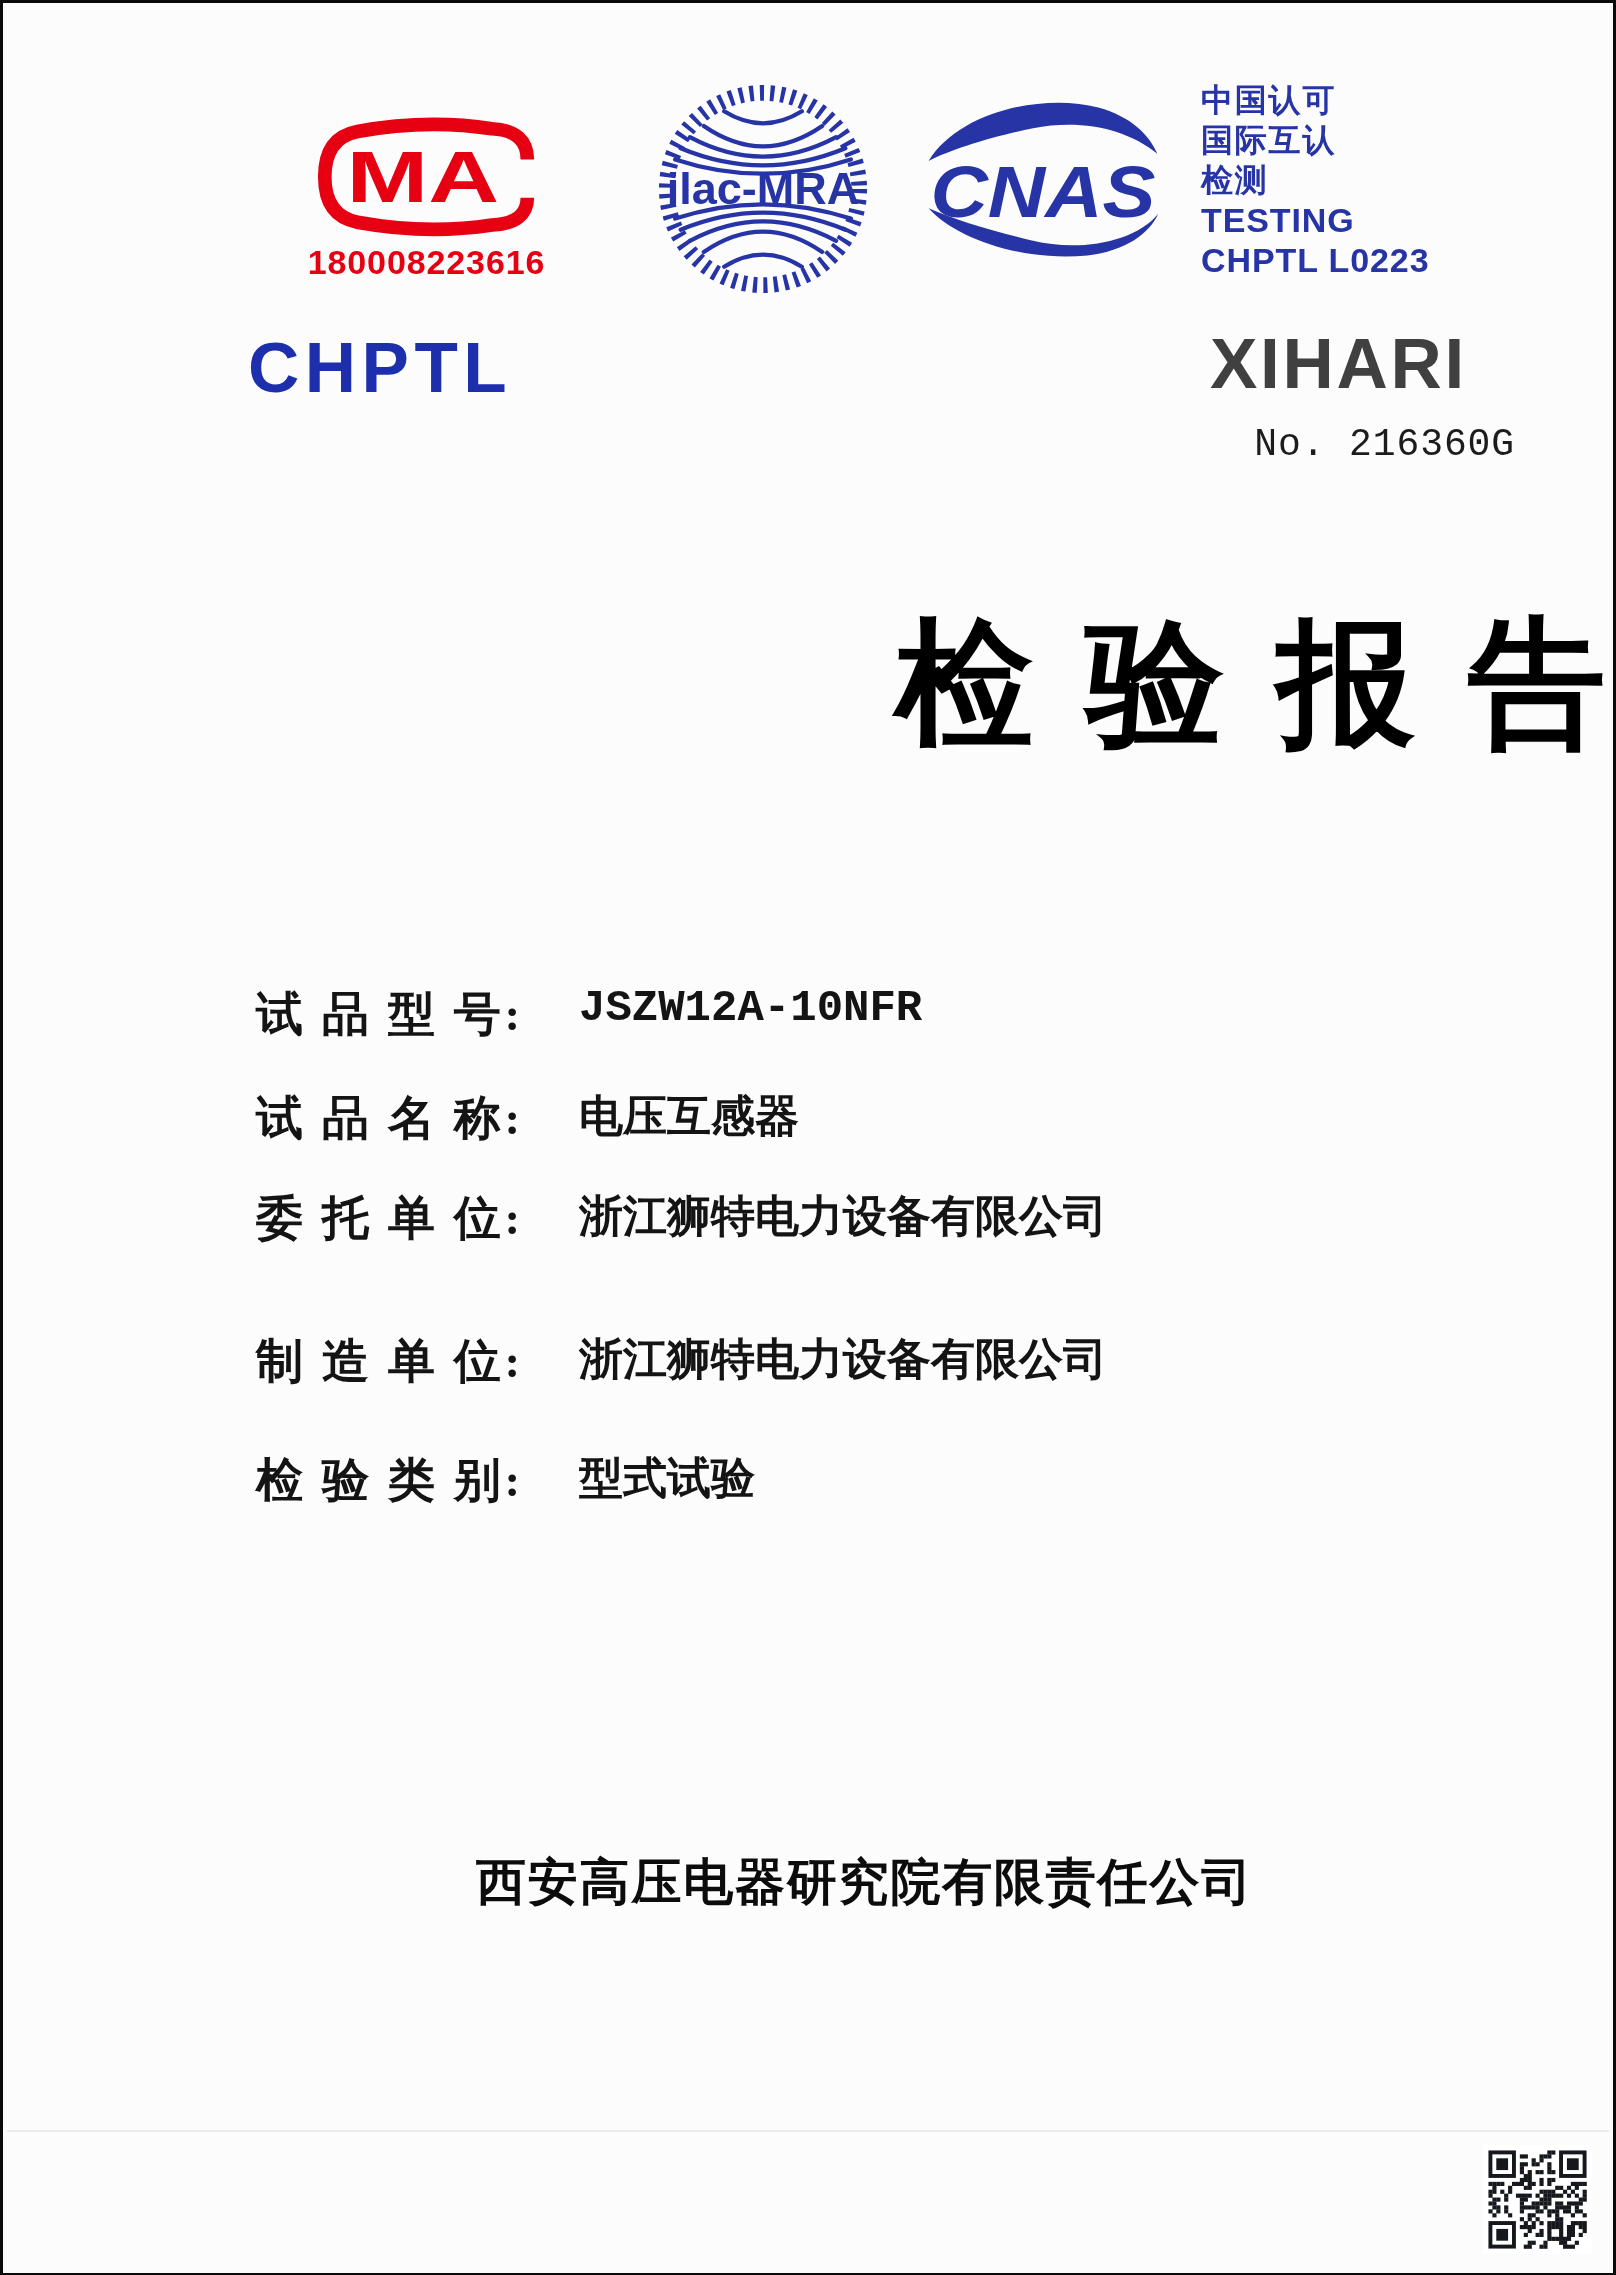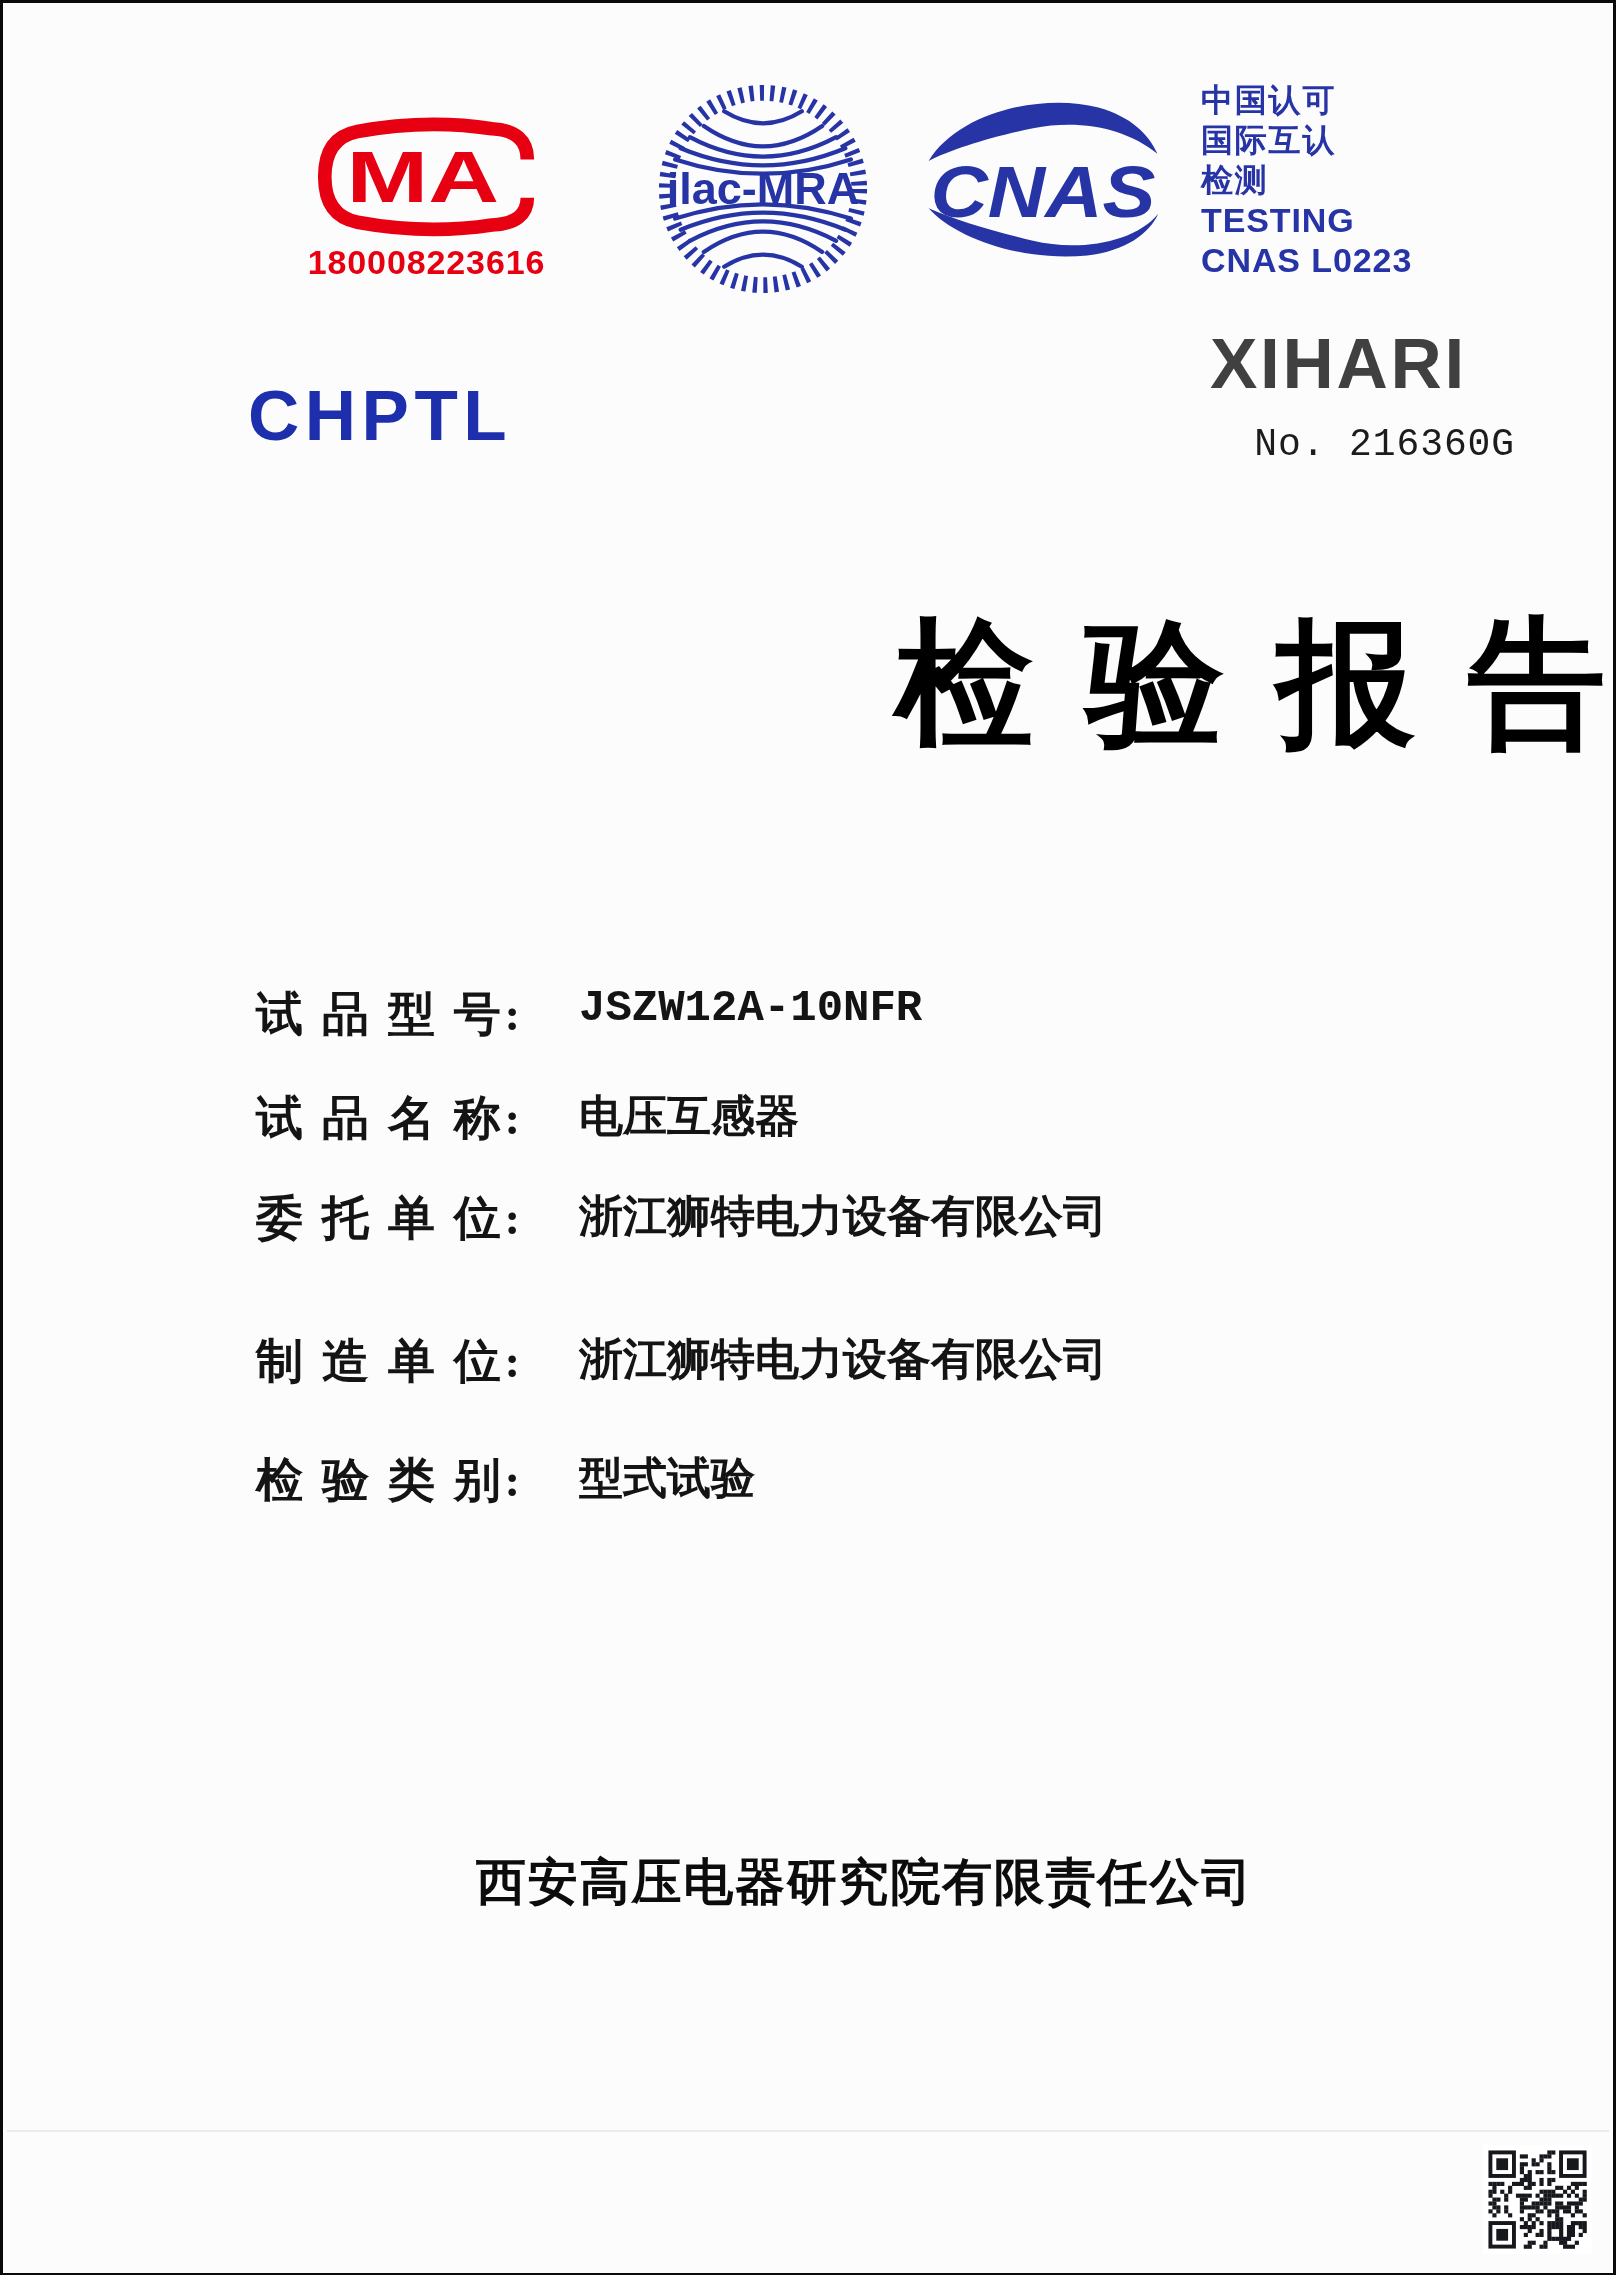--- a/index.html
+++ b/index.html
@@ -21,21 +21,20 @@
     left:296px;top:240px;width:255px;
     text-align:center;
     color:var(--cma-red);
     font-size:34px;font-weight:700;letter-spacing:0.9px;
   }
   .chptl{
     left:245px;top:324px;
     color:var(--chptl-blue);
     font-size:71px;font-weight:900;letter-spacing:5.5px;
     font-family:"Liberation Sans","DejaVu Sans",sans-serif;
-    margin-top:48px;
   }
   .accred{left:1198px;top:77px;color:var(--acc-blue);}
   .accred .acc-cn{font-size:32px;font-weight:700;line-height:40px;letter-spacing:1.8px;}
   .accred .acc-en{font-size:34px;font-weight:800;line-height:40px;letter-spacing:0.9px;}
   .xihari{
     left:1175px;top:320px;
     color:#404040;
     font-size:71px;font-weight:900;letter-spacing:2.7px;margin-left:32px;
   }
   .report-no{
@@ -119,21 +118,21 @@
     <path d="M 15,76 C 48,22 140,1 202,17 C 238,27 258,47 267,68 C 232,40 182,30 130,40 C 85,49 40,63 15,76 Z" fill="currentColor"></path>
     <path d="M 15,128 C 44,161 118,187 190,180 C 232,175 258,156 268,134 C 242,166 180,176 130,164 C 85,153 44,141 15,128 Z" fill="currentColor"></path>
     <text x="141" y="138" text-anchor="middle" fill="currentColor" font-size="80" font-weight="900" font-style="italic" textLength="248" lengthAdjust="spacingAndGlyphs" font-family="Liberation Sans, DejaVu Sans, sans-serif">CNAS</text>
   </svg>
 
   <div class="abs accred">
     <div class="acc-cn">中国认可</div>
     <div class="acc-cn">国际互认</div>
     <div class="acc-cn">检测</div>
     <div class="acc-en">TESTING</div>
-    <div class="acc-en">CNAS L0223</div>
+    <div class="acc-en">CHPTL L0223</div>
   </div>
 
   <div class="abs xihari">XIHARI</div>
   <div class="abs report-no">No. 216360G</div>
 
   <div class="abs report-title">检 验 报 告</div>
 
   <div class="abs field-row" style="top:980px;">
     <span class="field-label">试 品 型 号:</span>
     <span class="field-value mono">JSZW12A-10NFR</span>

